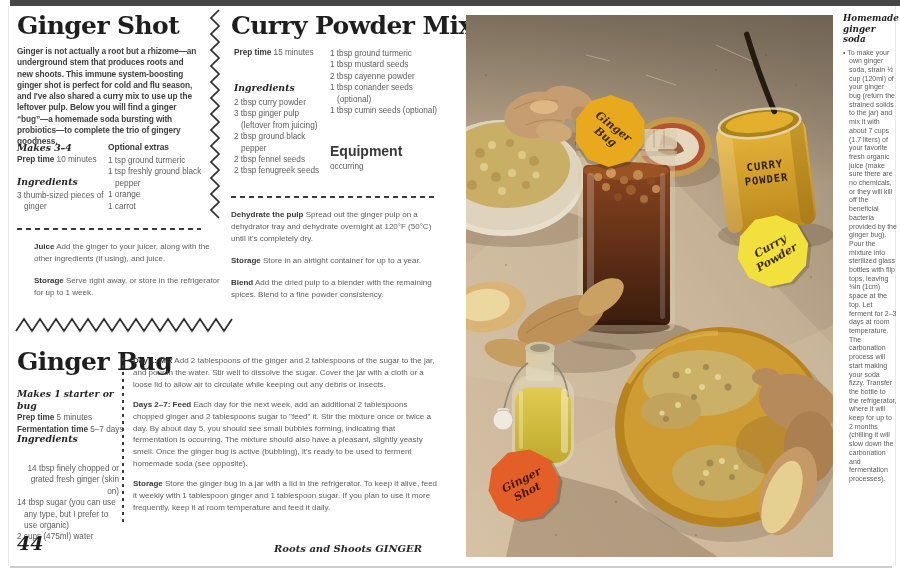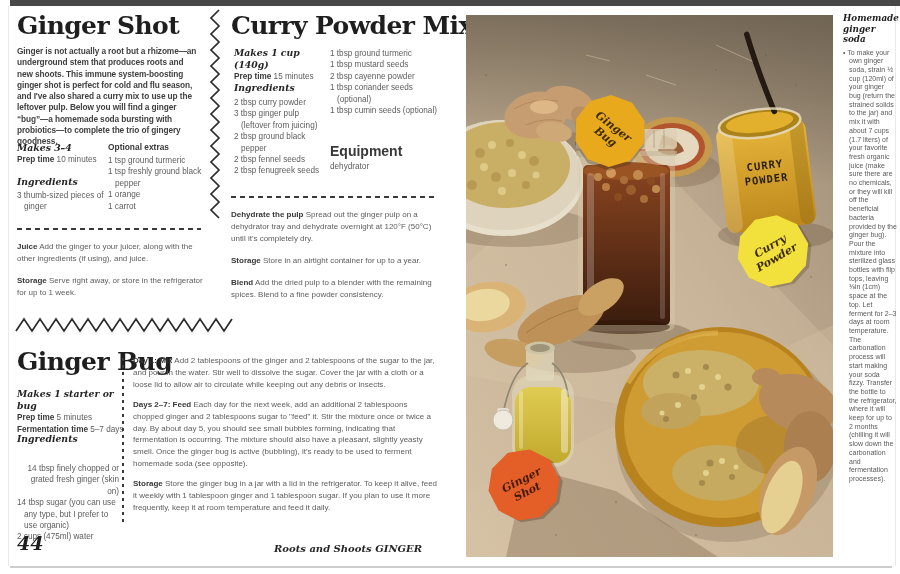--- a/index.html
+++ b/index.html
@@ -64,21 +64,21 @@
   <div class="abs" style="left:108px; top:142px; width:100px;">
     <div class="sans-lbl" style="font-size:8.4px;">Optional extras</div>
     <div class="ing" style="margin-top:3px;">1 tsp ground turmeric</div>
     <div class="ing">1 tsp freshly ground black pepper</div>
     <div class="ing">1 orange</div>
     <div class="ing">1 carrot</div>
   </div>
 
   <div class="abs dash-h" style="left:17px; top:228px; width:184px;"></div>
 
-  <div class="abs" style="left:17px; top:241px; width:187px;">
+  <div class="abs" style="left:34px; top:241px; width:187px;">
     <p class="step"><strong>Juice</strong> <span>Add the ginger to your juicer, along with the other ingredients (if using), and juice.</span></p>
     <p class="step"><strong>Storage</strong> <span>Serve right away, or store in the refrigerator for up to 1 week.</span></p>
   </div>
 
   <svg class="abs" style="left:15px; top:316px;" width="220" height="18">
     <polyline points="1,15 9,3 17,15 25,3 33,15 41,3 49,15 57,3 65,15 73,3 81,15 89,3 97,15 105,3 113,15 121,3 129,15 137,3 145,15 153,3 161,15 169,3 177,15 185,3 193,15 201,3 209,15 217,3" fill="none" stroke="#2b2b2b" stroke-width="1.7"></polyline>
   </svg>
 
   <div class="abs h-display" style="left:17px; top:349px;">Ginger Bug</div>
 
@@ -97,21 +97,20 @@
 
   <div class="abs pagenum" style="left:17px; top:532px;">44</div>
 
   <svg class="abs" style="left:208px; top:8px;" width="15" height="212">
     <polyline points="11,2 3,10 11,18 3,26 11,34 3,42 11,50 3,58 11,66 3,74 11,82 3,90 11,98 3,106 11,114 3,122 11,130 3,138 11,146 3,154 11,162 3,170 11,178 3,186 11,194 3,202 11,210" fill="none" stroke="#2b2b2b" stroke-width="1.7"></polyline>
   </svg>
 
   <div class="abs h-display" style="left:231px; top:13px;">Curry Powder Mix</div>
 
   <div class="abs" style="left:234px; top:47px; width:92px;">
-    <div class="serif-lbl">Makes 1 cup (140g)</div>
     <div class="meta-line"><strong class="sans-lbl">Prep time</strong> <span>15 minutes</span></div>
   </div>
 
   <div class="abs" style="left:234px; top:82px; width:94px;">
     <div class="serif-lbl">Ingredients</div>
     <div class="ing" style="margin-top:3px;">2 tbsp curry powder</div>
     <div class="ing">3 tbsp ginger pulp (leftover from juicing)</div>
     <div class="ing">2 tbsp ground black pepper</div>
     <div class="ing">2 tbsp fennel seeds</div>
     <div class="ing">2 tbsp fenugreek seeds</div>
@@ -120,21 +119,21 @@
   <div class="abs" style="left:330px; top:48px; width:108px;">
     <div class="ing">1 tbsp ground turmeric</div>
     <div class="ing">1 tbsp mustard seeds</div>
     <div class="ing">2 tbsp cayenne powder</div>
     <div class="ing">1 tbsp coriander seeds (optional)</div>
     <div class="ing">1 tbsp cumin seeds (optional)</div>
   </div>
 
   <div class="abs" style="left:330px; top:143px; width:108px;">
     <div class="sans-lbl" style="font-size:14px;">Equipment</div>
-    <div class="body-txt" style="margin-top:2px;">dehydrator</div>
+    <div class="body-txt" style="margin-top:2px;">occurring</div>
   </div>
 
   <div class="abs dash-h" style="left:231px; top:196px; width:207px;"></div>
 
   <div class="abs" style="left:231px; top:209px; width:210px;">
     <p class="step"><strong>Dehydrate the pulp</strong> <span>Spread out the ginger pulp on a dehydrator tray and dehydrate overnight at 120°F (50°C) until it's completely dry.</span></p>
     <p class="step"><strong>Storage</strong> <span>Store in an airtight container for up to a year.</span></p>
     <p class="step"><strong>Blend</strong> <span>Add the dried pulp to a blender with the remaining spices. Blend to a fine powder consistency.</span></p>
   </div>
 

